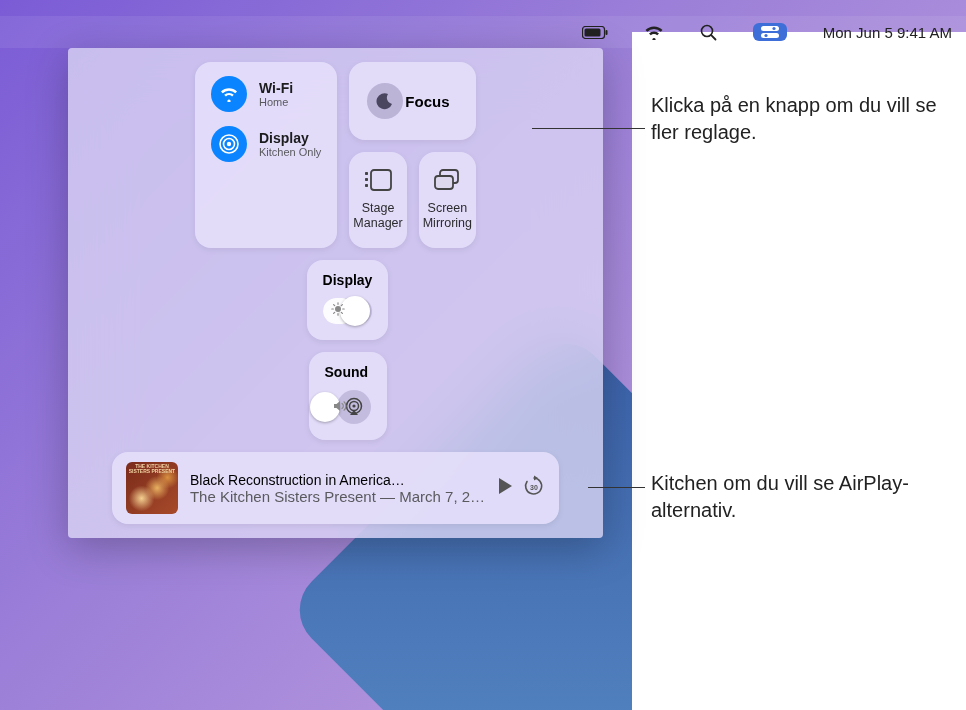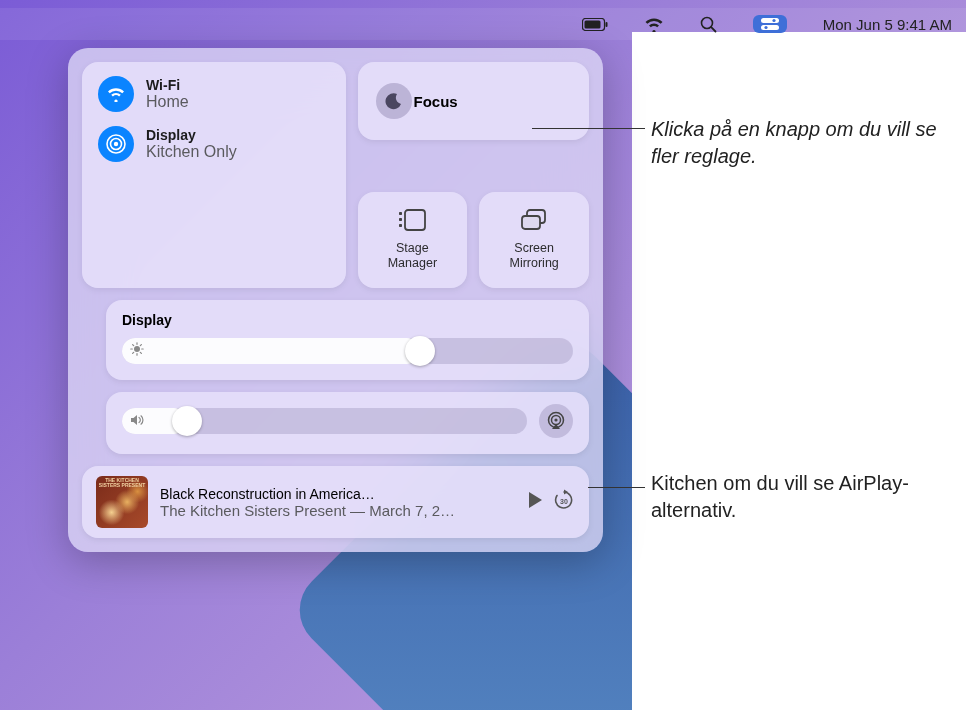--- a/index.html
+++ b/index.html
@@ -26,21 +26,21 @@
     bottom: -50px;
     right: -100px;
     width: 300px;
     height: 300px;
     background: linear-gradient(135deg, #6b8fb8, #4a6f98);
     transform: rotate(45deg);
     border-radius: 30px;
   }
   .menubar {
     position: absolute;
-    top: 8px;
+    top: 16px;
     left: 0;
     right: 0;
     height: 32px;
     display: flex;
     align-items: center;
     justify-content: flex-end;
     padding: 16px 14px;
     gap: 36px;
     background: rgba(255,255,255,0.08);
   }
@@ -57,26 +57,27 @@
     color: #222;
     font-weight: 500;
   }
   .cc-panel {
     position: absolute;
     top: 48px;
     left: 68px;
     width: 535px;
     background: rgba(220, 215, 245, 0.78);
     backdrop-filter: blur(30px);
-    border-radius: 20px;
+    border-radius: 4px;
     padding: 14px;
     display: flex;
     flex-direction: column;
     gap: 12px;
     box-shadow: 0 10px 40px rgba(0,0,0,0.25);
+    align-items: center;
   }
   .row { display: flex; gap: 12px; }
   .card {
     background: rgba(230, 225, 250, 0.85);
     border-radius: 16px;
     box-shadow: 0 2px 6px rgba(0,0,0,0.08);
   }
   .net-card {
     flex: 1;
     padding: 14px 16px;
@@ -90,21 +91,21 @@
     height: 36px;
     border-radius: 50%;
     background: #0a84ff;
     display: flex;
     align-items: center;
     justify-content: center;
     color: white;
     flex-shrink: 0;
   }
   .net-text .title { font-size: 14px; font-weight: 600; color: #1c1c1e; }
-  .net-text .sub { font-size: 16px; color: #5a5a5e; }
+  .net-text .sub { font-size: 11px; color: #5a5a5e; }
   .right-col { flex: 1; display: flex; flex-direction: column; gap: 12px; }
   .focus-card {
     padding: 18px 18px;
     display: flex;
     align-items: center;
     gap: 2px;
     cursor: pointer;
     height: 78px;
   }
   .focus-card .moon {
@@ -121,21 +122,20 @@
   .util-card {
     flex: 1;
     display: flex;
     flex-direction: column;
     align-items: center;
     justify-content: center;
     gap: 6px;
     padding: 12px 4px;
     cursor: pointer;
     min-height: 96px;
-    margin-top: 40px;
   }
   .util-card .u-label { font-size: 12.5px; text-align: center; line-height: 1.2; color: #2c2c2e; }
   .slider-card {
     padding: 12px 16px 16px;
     margin-left: 24px;
   }
   .slider-card .s-title { font-size: 14px; font-weight: 600; margin-bottom: 10px; }
   .slider-track {
     position: relative;
     height: 26px;
@@ -362,20 +362,21 @@
               <line x1="10.3" y1="3.7" x2="11.4" y2="2.6"></line>
             </g>
           </svg>
       </span>
       <div class="slider-fill" id="display-fill" style="width: 66%;"></div>
       <div class="slider-thumb" id="display-thumb" style="left: 66%;"></div>
     </div>
   </div>
 
   <div class="card slider-card">
+    <div class="s-title">Sound</div>
     <div class="sound-row">
       <div class="slider-track">
         <span class="slider-icon">
           <svg width="14" height="12" viewBox="0 0 14 12">
               <path d="M1 4 H3.5 L7 1 V11 L3.5 8 H1 Z" fill="#888"></path>
               <path d="M9 3.5 A3 3 0 0 1 9 8.5" fill="none" stroke="#888" stroke-width="1.2" stroke-linecap="round"></path>
               <path d="M11 1.8 A5.5 5.5 0 0 1 11 10.2" fill="none" stroke="#888" stroke-width="1.2" stroke-linecap="round"></path>
             </svg>
         </span>
         <div class="slider-fill" id="sound-fill" style="width: 16%;"></div>
@@ -412,16 +413,16 @@
             <path d="M11 0.5 L11 5.5 L15 3 Z" fill="#555"></path>
             <text x="11" y="14.5" font-size="7" text-anchor="middle" fill="#555" font-weight="600">30</text>
           </svg>
       </span>
     </div>
   </div>
 
 </div>
 
 <div class="anno-line" style="left:532px; top:128px; width:113px;"></div>
-<div class="annotation" style="left:651px; top:116px;font-style:italic;">Klicka på en knapp om du vill se fler reglage.</div>
+<div class="annotation" style="left:651px; top:92px;">Klicka på en knapp om du vill se fler reglage.</div>
 
 <div class="anno-line" style="left:588px; top:487px; width:57px;"></div>
 <div class="annotation" style="left:651px; top:470px;">Kitchen om du vill se AirPlay-alternativ.</div>
 
 </body></html>

